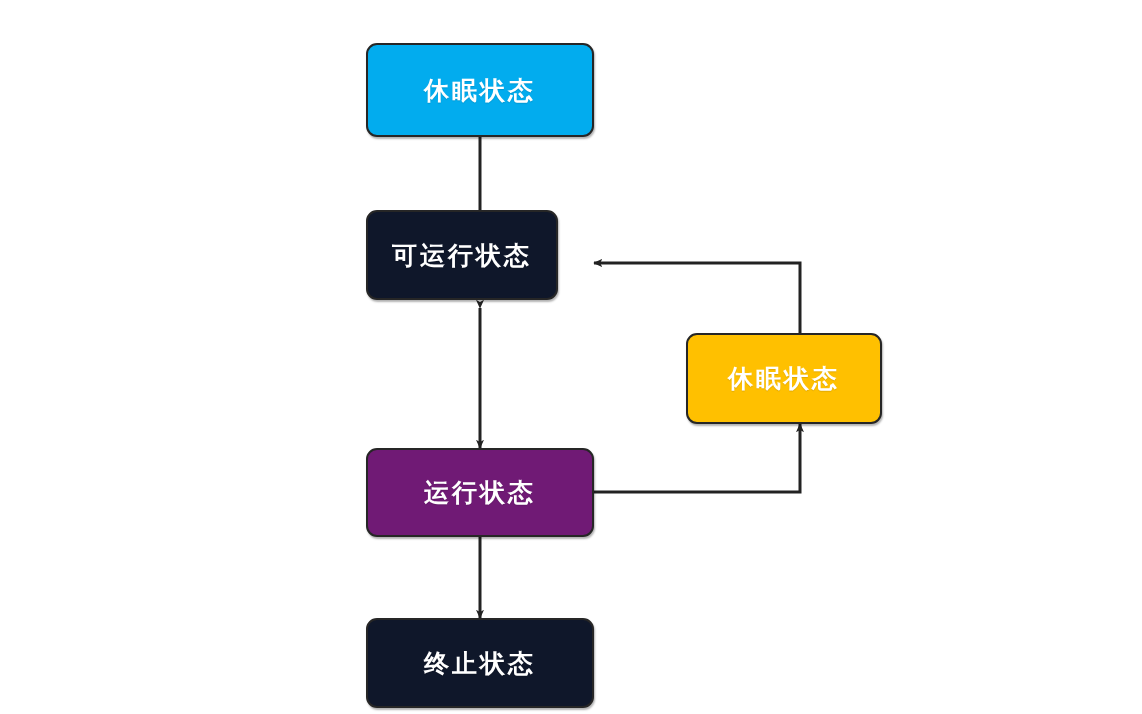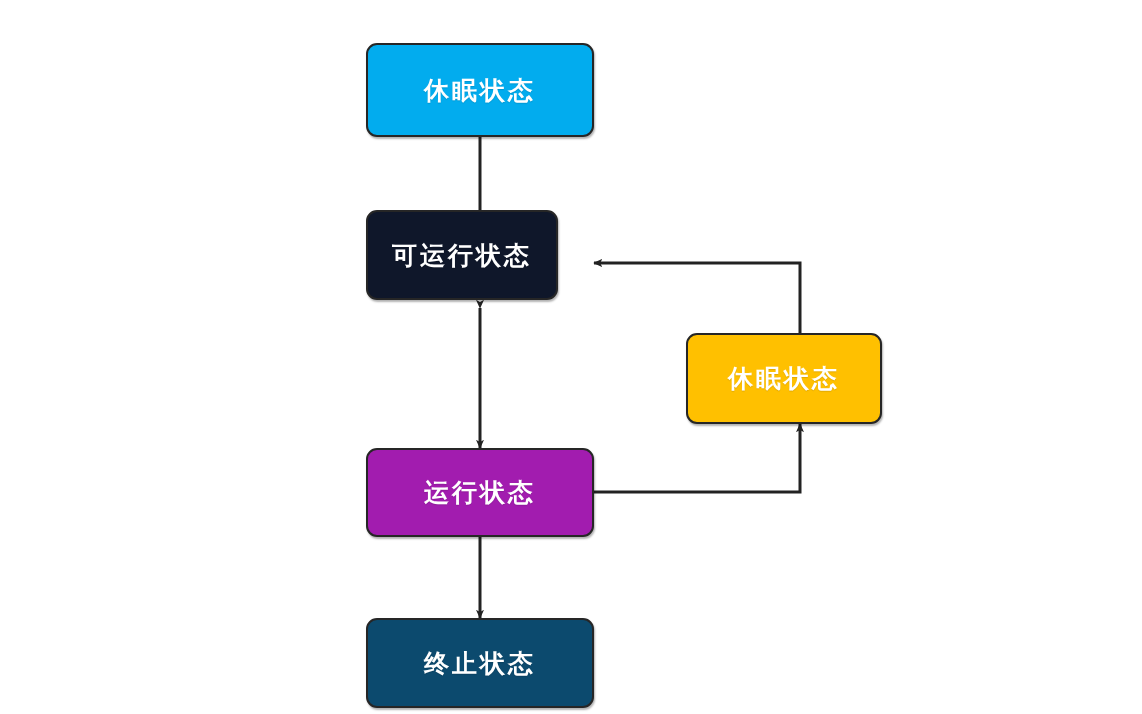--- a/index.html
+++ b/index.html
@@ -75,25 +75,25 @@
   </svg>
 
   <div class="node" style="left: 366px; top: 43px; width: 228px; height: 94px; background: rgb(2, 172, 238); border-color: rgb(38, 38, 38);">
     <span class="node-label" style="color: rgb(255, 255, 255);">休眠状态</span>
   </div>
 
   <div class="node" style="left: 366px; top: 210px; width: 192px; height: 90px; background: #0f172a; border-color: rgb(38, 38, 38);">
     <span class="node-label" style="color: rgb(255, 255, 255);">可运行状态</span>
   </div>
 
-  <div class="node" style="left: 366px; top: 448px; width: 228px; height: 89px; background: #a21caf; border-color: rgb(38, 38, 38);">
+  <div class="node" style="left: 366px; top: 448px; width: 228px; height: 89px; background: #701a75; border-color: rgb(38, 38, 38);">
     <span class="node-label" style="color: rgb(255, 255, 255);">运行状态</span>
   </div>
 
   <div class="node" style="left: 686px; top: 333px; width: 196px; height: 91px; background: rgb(255, 192, 0); border-color: rgb(38, 38, 38);">
     <span class="node-label" style="color: rgb(255, 255, 255);">休眠状态</span>
   </div>
 
-  <div class="node" style="left: 366px; top: 618px; width: 228px; height: 90px; background: #0c4a6e; border-color: rgb(38, 38, 38);">
+  <div class="node" style="left: 366px; top: 618px; width: 228px; height: 90px; background: #0f172a; border-color: rgb(38, 38, 38);">
     <span class="node-label" style="color: rgb(255, 255, 255);">终止状态</span>
   </div>
 
 </div>
 
 </body></html>

